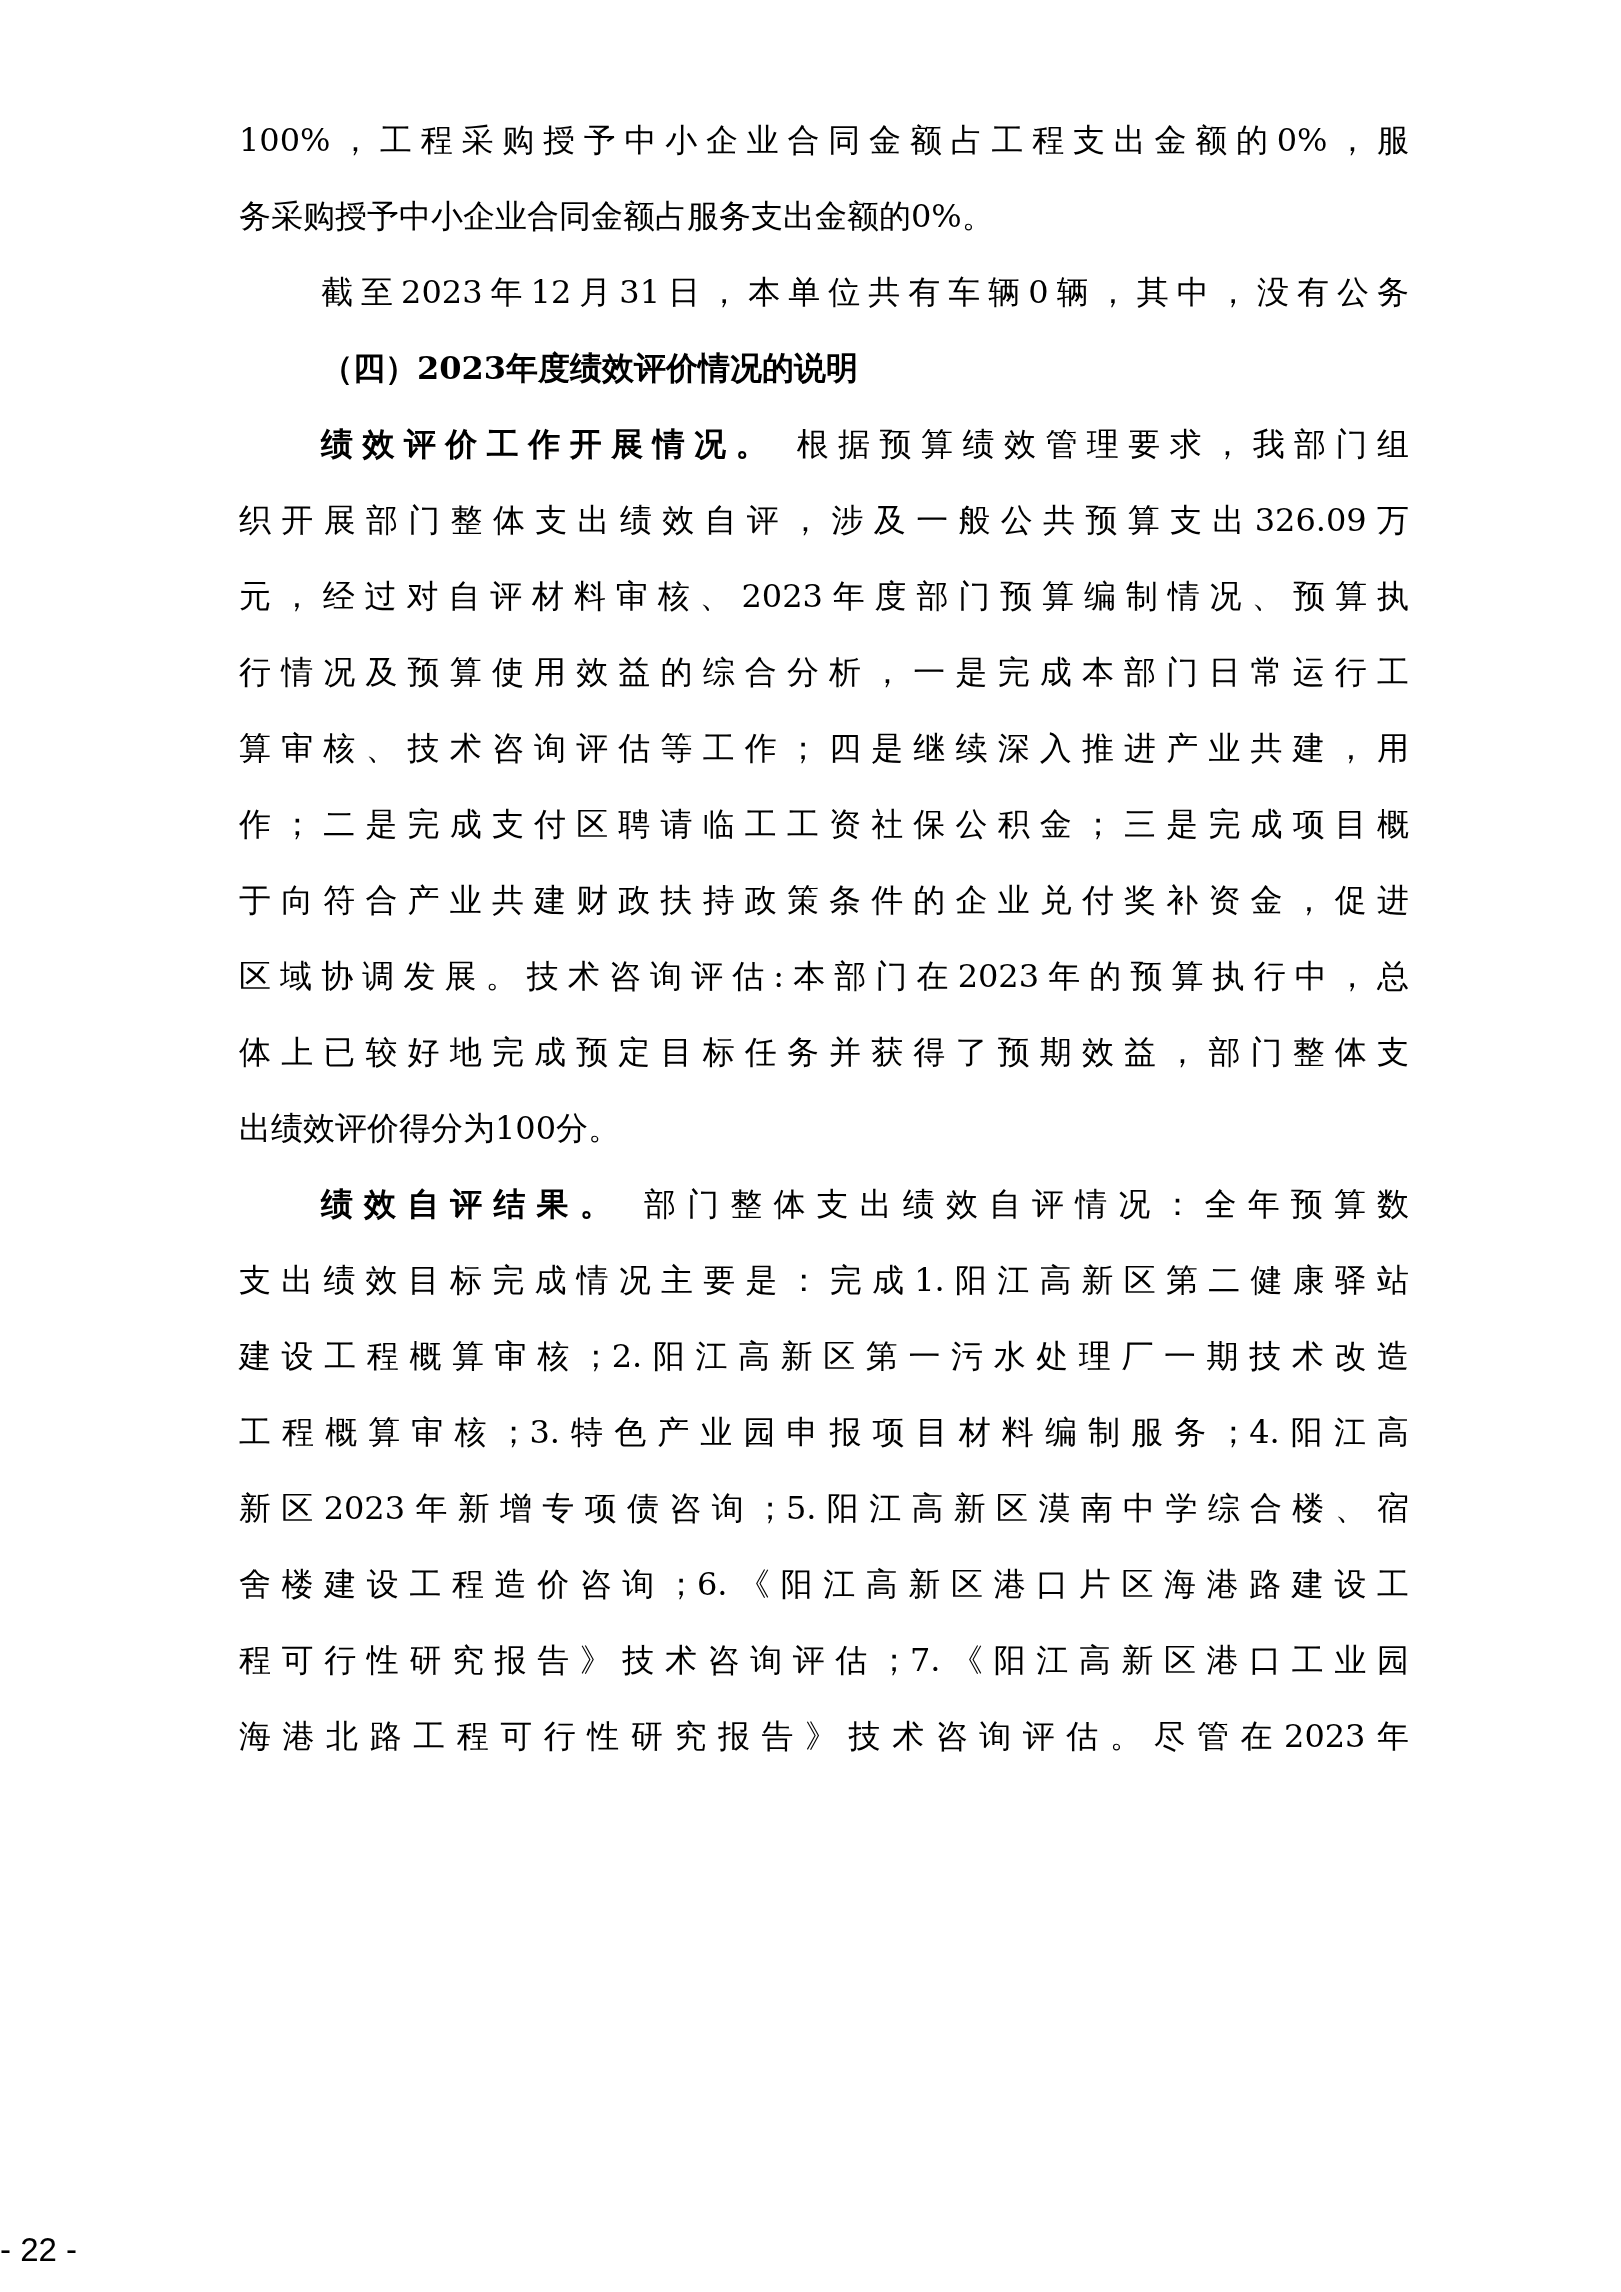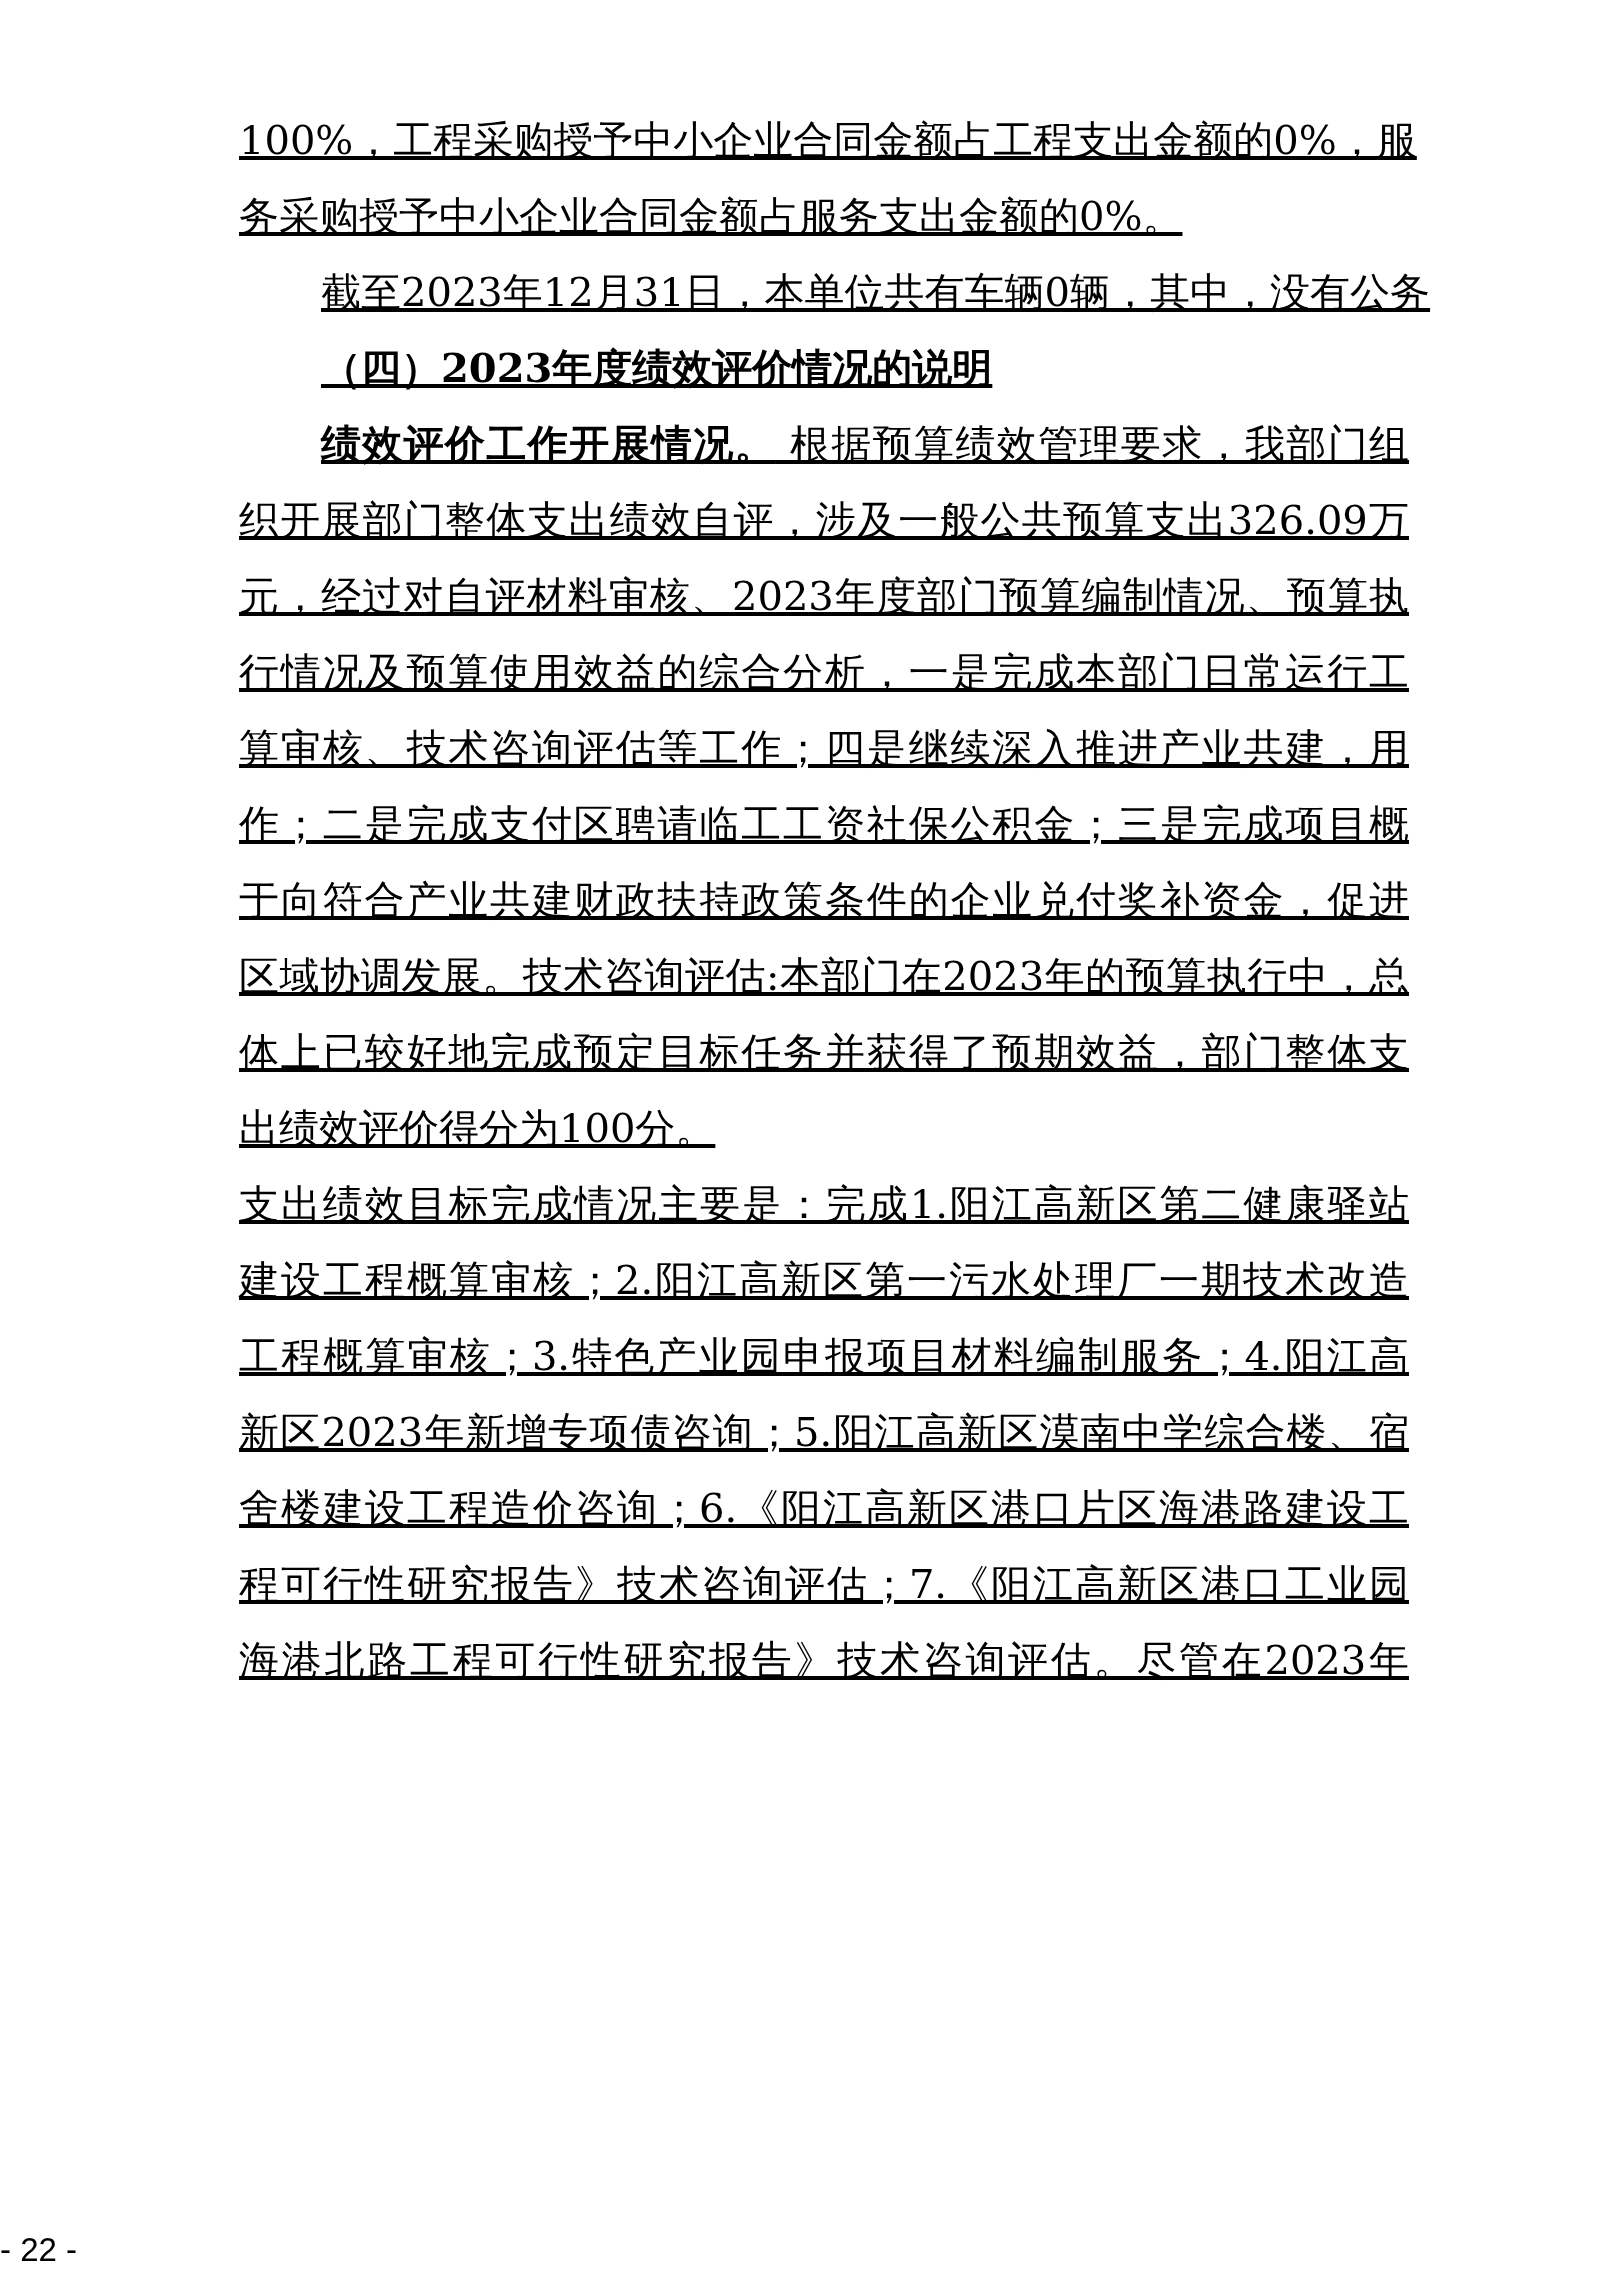--- a/index.html
+++ b/index.html
@@ -24,27 +24,26 @@
     }
     .body-text {
       position: absolute;
       left: 239px;
       top: 102px;
       width: 1170px;
     }
     .line {
       height: 76px;
       line-height: 76px;
-      font-size: 40px;
+      font-size: 32px;
       white-space: nowrap;
       text-align: justify;
       text-align-last: justify;
       letter-spacing: 0;
       overflow: visible;
-      text-decoration: underline;
     }
     .line.last {
       text-align-last: left;
     }
     .line.indent {
       padding-left: 82px;
     }
     .heading {
       font-weight: bold;
       text-align-last: left;
@@ -76,20 +75,21 @@
     <div class="line indent"><span class="lead">绩效评价工作开展情况。</span> <span>根据预算绩效管理要求，我部门组</span></div>
     <div class="line">织开展部门整体支出绩效自评，涉及一般公共预算支出326.09万</div>
     <div class="line">元，经过对自评材料审核、2023年度部门预算编制情况、预算执</div>
     <div class="line">行情况及预算使用效益的综合分析，一是完成本部门日常运行工</div>
     <div class="line">算审核、技术咨询评估等工作；四是继续深入推进产业共建，用</div>
     <div class="line">作；二是完成支付区聘请临工工资社保公积金；三是完成项目概</div>
     <div class="line">于向符合产业共建财政扶持政策条件的企业兑付奖补资金，促进</div>
     <div class="line">区域协调发展。技术咨询评估:本部门在2023年的预算执行中，总</div>
     <div class="line">体上已较好地完成预定目标任务并获得了预期效益，部门整体支</div>
     <div class="line last">出绩效评价得分为100分。</div>
+    <div class="line indent"><span class="lead">绩效自评结果。</span> <span>部门整体支出绩效自评情况：全年预算数</span></div>
     <div class="line">支出绩效目标完成情况主要是：完成1.阳江高新区第二健康驿站</div>
     <div class="line">建设工程概算审核；2.阳江高新区第一污水处理厂一期技术改造</div>
     <div class="line">工程概算审核；3.特色产业园申报项目材料编制服务；4.阳江高</div>
     <div class="line">新区2023年新增专项债咨询；5.阳江高新区漠南中学综合楼、宿</div>
     <div class="line">舍楼建设工程造价咨询；6.《阳江高新区港口片区海港路建设工</div>
     <div class="line">程可行性研究报告》技术咨询评估；7.《阳江高新区港口工业园</div>
     <div class="line">海港北路工程可行性研究报告》技术咨询评估。尽管在2023年</div>
   </div>
 
   <div class="footer">- 22 -</div>

